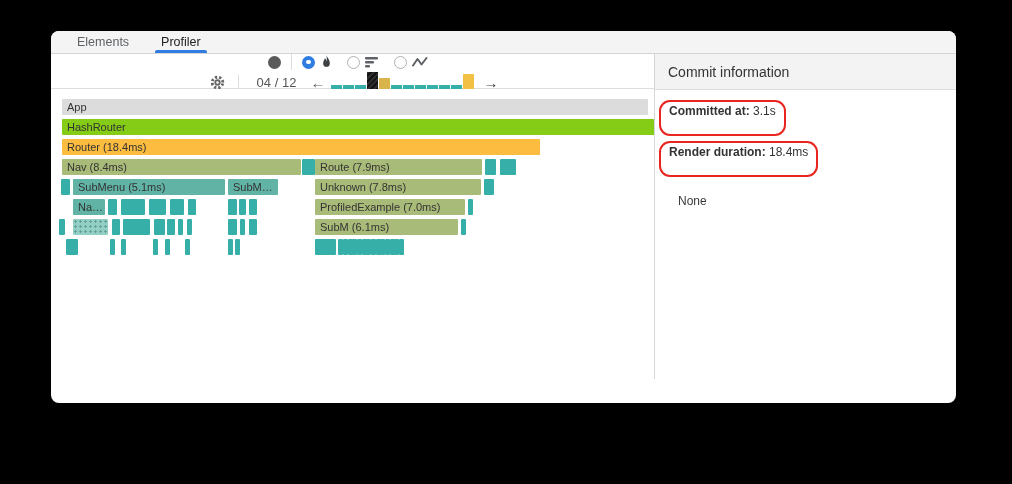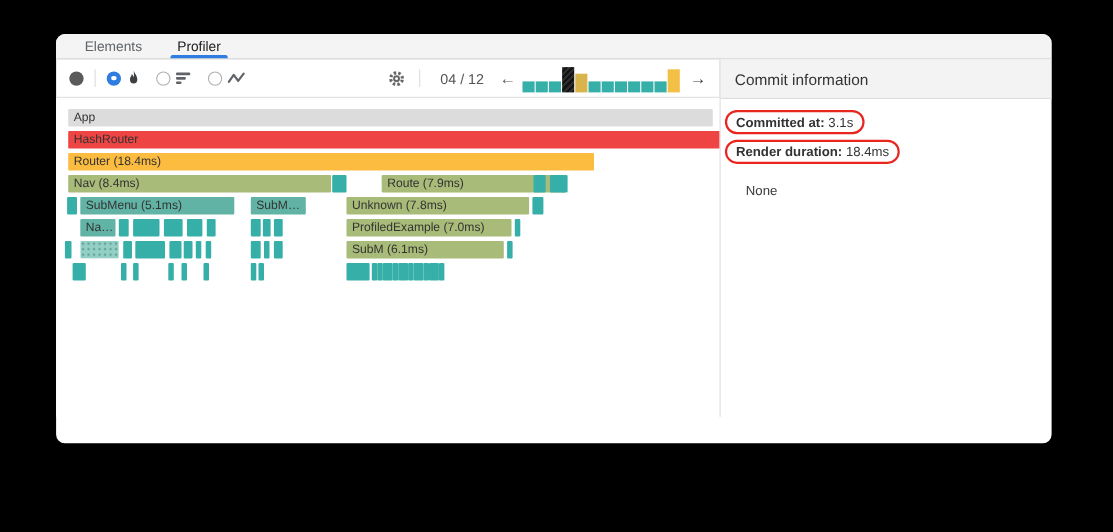--- a/index.html
+++ b/index.html
@@ -25,21 +25,21 @@
        padding:0 2px;cursor:default;}
   .tab.active{color:#202124;}
   .tab.active::after{content:"";position:absolute;left:-4px;right:-4px;bottom:0;height:3px;
        background:var(--accent,#2f7de1);border-radius:2px 2px 0 0;}
   
   .main{display:flex;height:325px;}
   .left-pane{width:604px;position:relative;border-right:1px solid #d6d6d6;box-sizing:border-box;}
   .right-pane{flex:1;display:flex;flex-direction:column;}
   
   .toolbar{height:35px;border-bottom:1px solid #ddd;display:flex;align-items:center;
-           justify-content:space-between;padding:0 6px 0 12px;box-sizing:border-box;}
+           justify-content:space-between;padding:0 6px 0 12px;box-sizing:border-box;flex-direction:column;}
   .tb-group{display:flex;align-items:center;}
   .vdiv{width:1px;height:16px;background:#ddd;margin:0 10px;}
   .record{width:13px;height:13px;border-radius:50%;background:#5a5a5a;}
   .radio{width:13px;height:13px;border-radius:50%;box-sizing:border-box;
          border:1.5px solid #b0b0b0;background:#fff;display:flex;align-items:center;justify-content:center;}
   .radio.sel{border:none;background:var(--accent,#2f7de1);}
   .radio.sel .dot{width:4.5px;height:4.5px;border-radius:50%;background:#fff;}
   .viewopt{display:flex;align-items:center;gap:5px;margin-right:14px;}
   .icn{display:flex;align-items:center;}
   .commit-index{font-size:13px;color:#555;margin:0 8px 0 8px;white-space:pre;}
@@ -48,21 +48,21 @@
   .cbar{width:11px;margin-right:1px;}
   
   .flame{position:absolute;left:0;top:35px;right:0;bottom:0;background:#fff;overflow:hidden;}
   .fbar{position:absolute;height:16px;box-sizing:border-box;font-size:11px;line-height:16px;
         color:#333;padding-left:5px;overflow:hidden;white-space:nowrap;border-radius:1px;}
   
   .ci-head{height:35px;background:#f3f3f3;border-bottom:1px solid #ddd;display:flex;
            align-items:center;padding-left:13px;font-size:14px;color:#333;}
   .ci-body{padding:10px 12px;font-size:12px;color:#333;}
   .ann{display:inline-block;border:2px solid var(--red,#e8251f);border-radius:11px;
-       padding:2px 8px 2px 8px;margin-left:-8px;}
+       padding:2px 8px 16px 8px;margin-left:-8px;}
   .ci-row{margin-bottom:5px;}
   .ci-row b{font-weight:bold;}
   .ci-inter{margin-top:9px;font-weight:bold;}
   .ci-none{margin-top:17px;margin-left:11px;color:#3a3a3a;}
 </style>
 </head>
 <body>
 
 <div class="window">
 
@@ -132,34 +132,34 @@
               <div class="cbar" style="height: 10px; background: rgb(55, 175, 169);"></div>
               <div class="cbar" style="height: 10px; background: rgb(55, 175, 169);"></div>
               <div class="cbar" style="height: 10px; background: rgb(55, 175, 169);"></div>
               <div class="cbar" style="height: 21px; background: rgb(242, 192, 68);"></div>
             </div>
           <span class="navbtn" style="color:#3c4043;">→</span>
         </div>
       </div>
       <div class="flame">
           <div class="fbar" style="left: 11px; top: 10px; width: 586px; background: rgb(220, 220, 220);">App</div>
-          <div class="fbar" style="left: 11px; top: 30px; width: 649px; background: #ef4444;">HashRouter</div>
+          <div class="fbar" style="left: 11px; top: 30px; width: 649px; background: #84cc16;">HashRouter</div>
           <div class="fbar" style="left: 11px; top: 50px; width: 478px; background: rgb(251, 188, 64);">Router (18.4ms)</div>
           <div class="fbar" style="left: 11px; top: 70px; width: 239px; background: rgb(168, 187, 120);">Nav (8.4ms)</div>
           <div class="fbar" style="left: 251px; top: 70px; width: 3px; background: rgb(55, 175, 169);"></div>
           <div class="fbar" style="left: 255px; top: 70px; width: 3px; background: rgb(55, 175, 169);"></div>
           <div class="fbar" style="left: 259px; top: 70px; width: 3px; background: rgb(55, 175, 169);"></div>
-          <div class="fbar" style="left: 264px; top: 70px; width: 167px; background: rgb(168, 187, 120); margin-left: 32px;">Route (7.9ms)</div>
+          <div class="fbar" style="left: 264px; top: 70px; width: 167px; background: rgb(168, 187, 120);">Route (7.9ms)</div>
           <div class="fbar" style="left: 434px; top: 70px; width: 11px; background: rgb(55, 175, 169);"></div>
           <div class="fbar" style="left: 449px; top: 70px; width: 2px; background: rgb(55, 175, 169);"></div>
           <div class="fbar" style="left: 453px; top: 70px; width: 2px; background: rgb(55, 175, 169);"></div>
           <div class="fbar" style="left: 457px; top: 70px; width: 2px; background: rgb(55, 175, 169);"></div>
           <div class="fbar" style="left: 460px; top: 70px; width: 3px; background: rgb(55, 175, 169);"></div>
           <div class="fbar" style="left: 10px; top: 90px; width: 9px; background: rgb(55, 175, 169);"></div>
-          <div class="fbar" style="left: 22px; top: 90px; width: 140px; background: rgb(97, 179, 165);">SubMenu (5.1ms)</div>
+          <div class="fbar" style="left: 22px; top: 90px; width: 152px; background: rgb(97, 179, 165);">SubMenu (5.1ms)</div>
           <div class="fbar" style="left: 177px; top: 90px; width: 50px; background: rgb(97, 179, 165);">SubM…</div>
           <div class="fbar" style="left: 264px; top: 90px; width: 166px; background: rgb(168, 187, 120);">Unknown (7.8ms)</div>
           <div class="fbar" style="left: 433px; top: 90px; width: 10px; background: rgb(55, 175, 169);"></div>
           <div class="fbar" style="left: 22px; top: 110px; width: 32px; background: rgb(97, 179, 165);">Na…</div>
           <div class="fbar" style="left: 57px; top: 110px; width: 9px; background: rgb(55, 175, 169);"></div>
           <div class="fbar" style="left: 70px; top: 110px; width: 24px; background: rgb(55, 175, 169);"></div>
           <div class="fbar" style="left: 98px; top: 110px; width: 17px; background: rgb(55, 175, 169);"></div>
           <div class="fbar" style="left: 119px; top: 110px; width: 14px; background: rgb(55, 175, 169);"></div>
           <div class="fbar" style="left: 137px; top: 110px; width: 8px; background: rgb(55, 175, 169);"></div>
           <div class="fbar" style="left: 177px; top: 110px; width: 9px; background: rgb(55, 175, 169);"></div>

